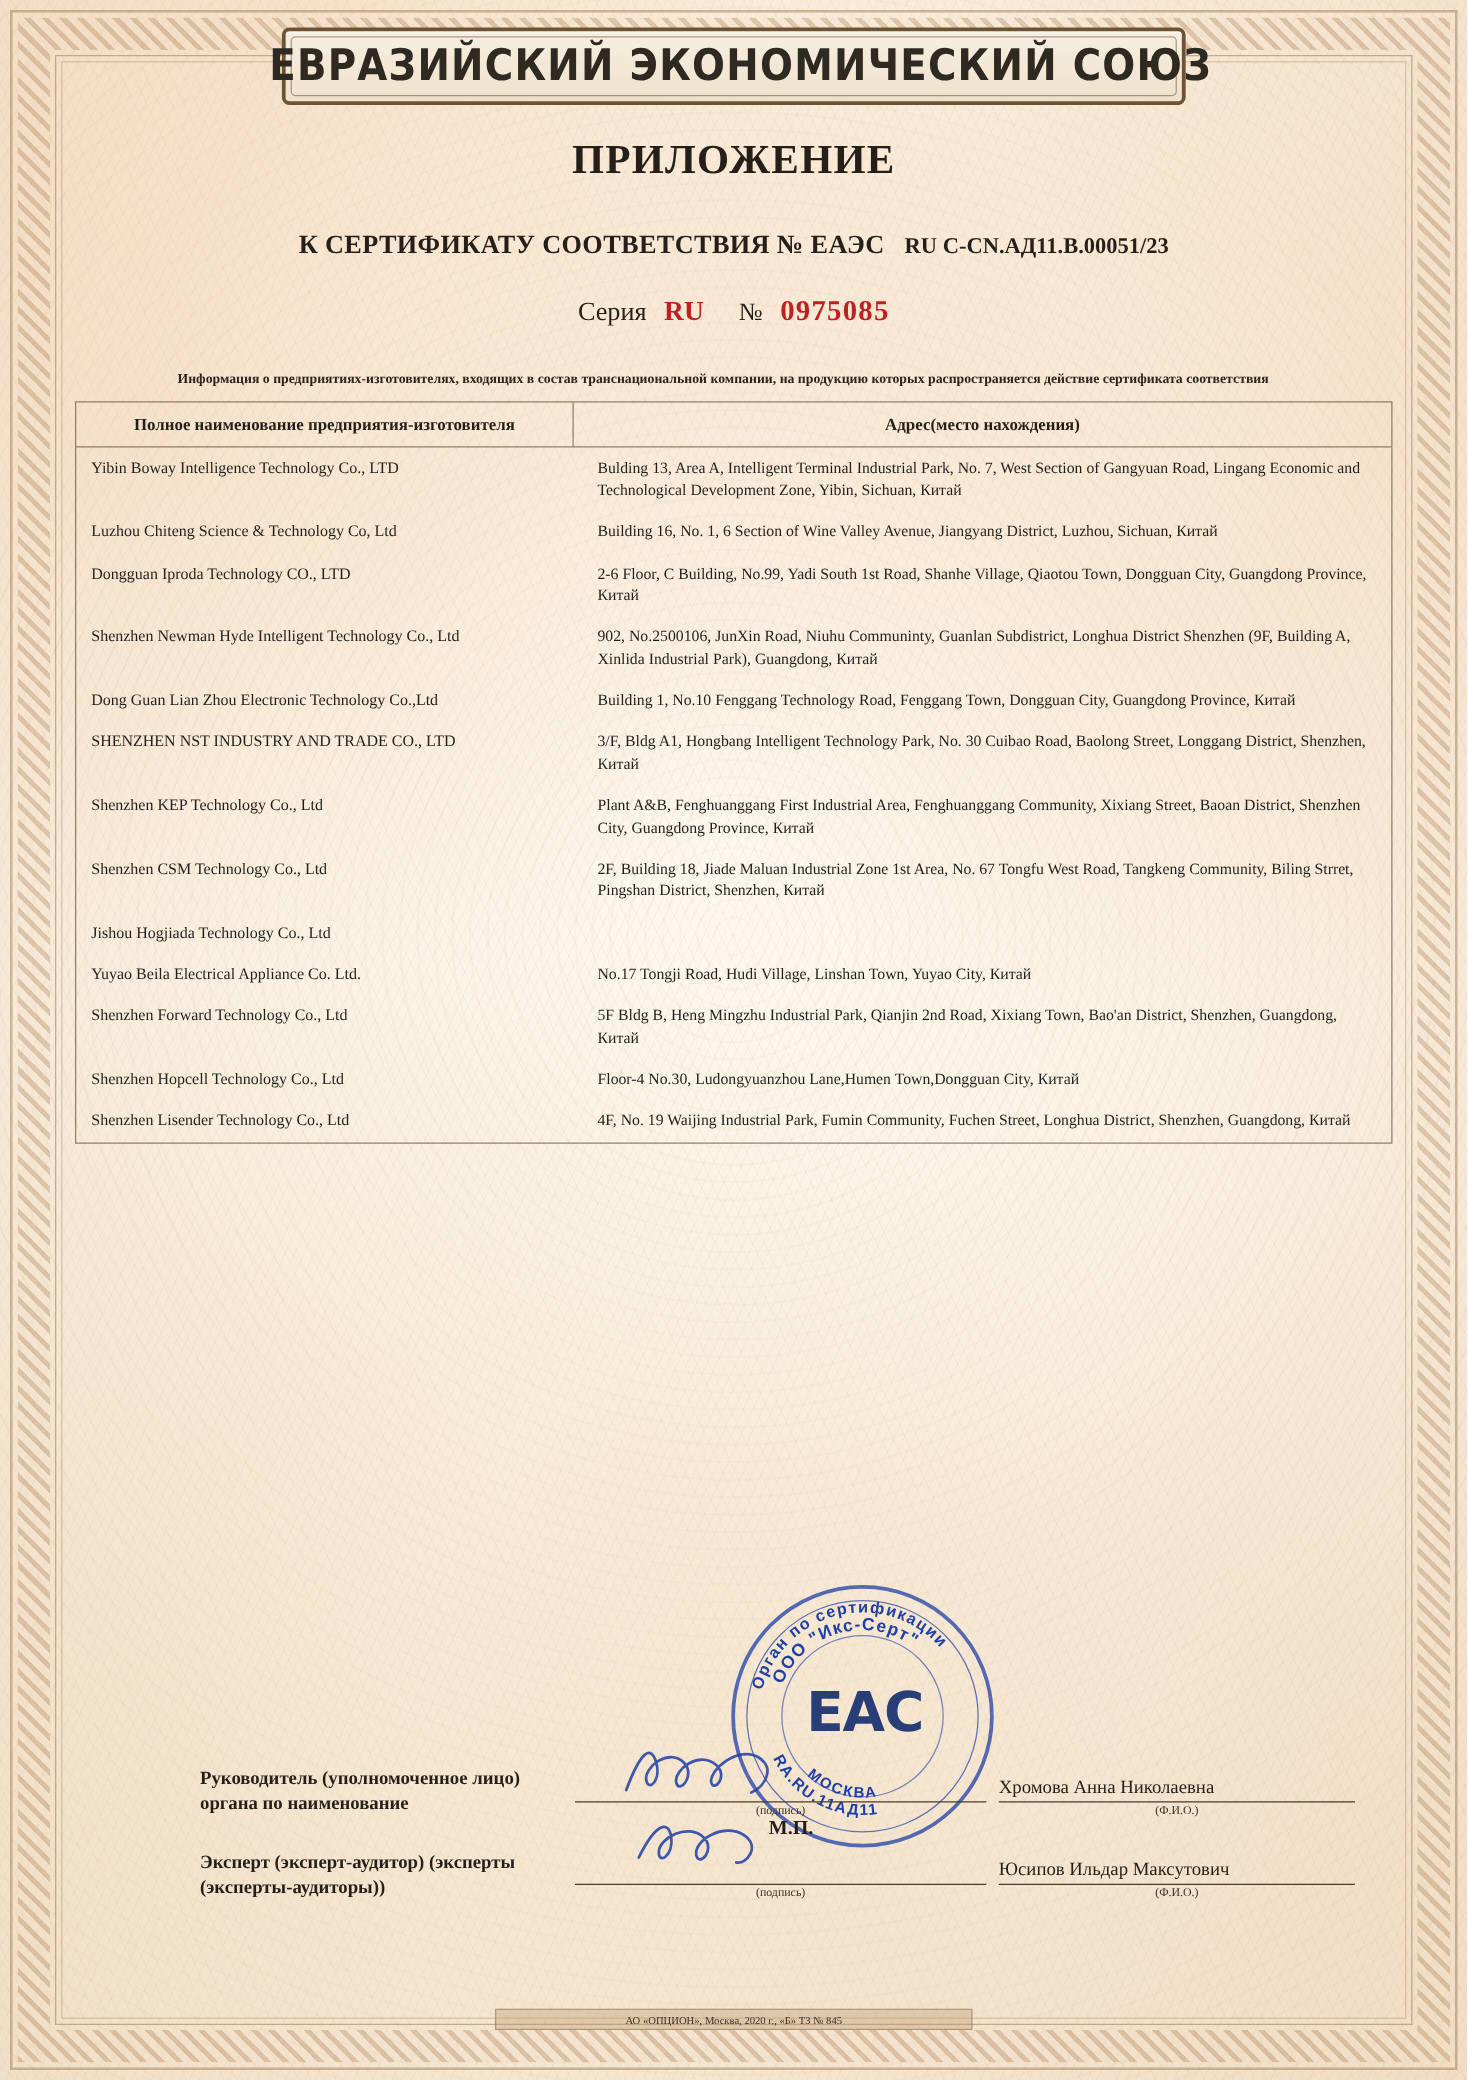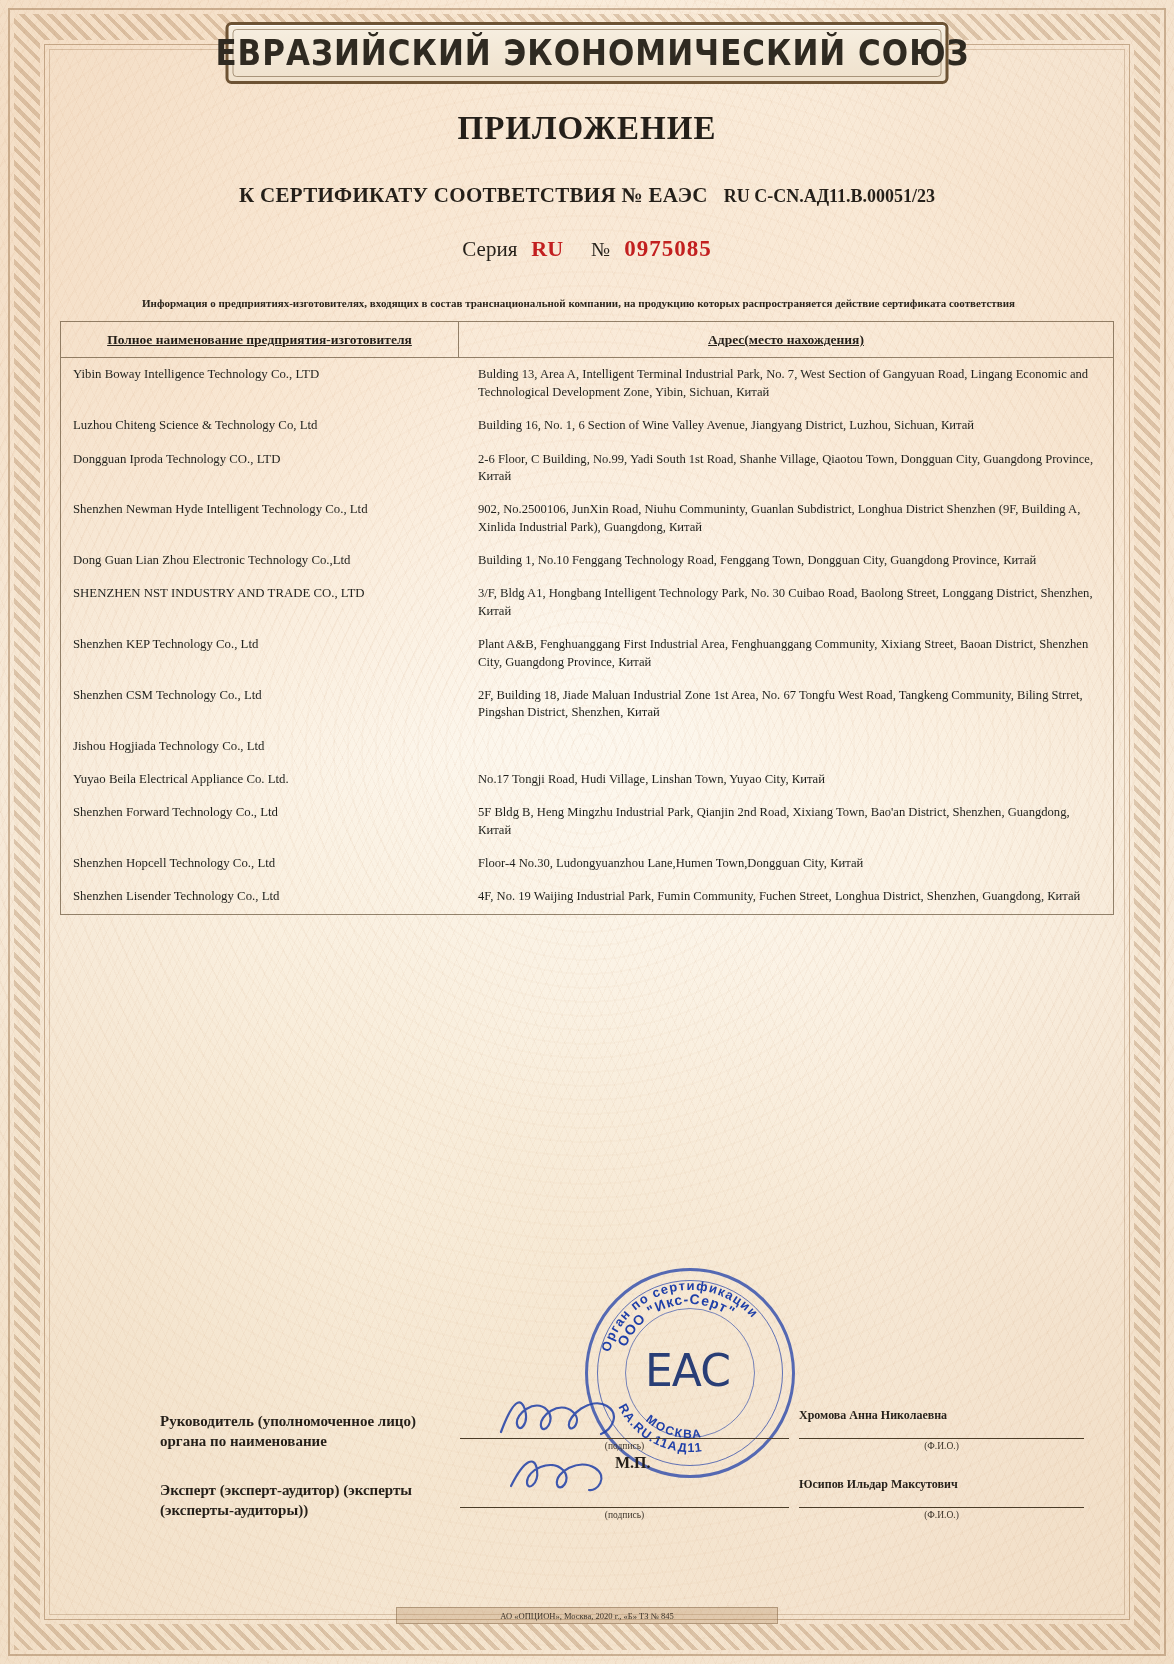--- a/index.html
+++ b/index.html
@@ -182,21 +182,20 @@
     border: 1px solid rgba(90,70,45,0.65);
     border-bottom: 1px solid rgba(90,70,45,0.65);
   }
   .th-cell {
     padding: 9px 6px;
     font-size: 13.5px;
     font-weight: 700;
     text-align: center;
     line-height: 1.3;
     color: #241f19;
-    text-decoration: underline;
   }
   .th-left { width: 385px; border-right: 1px solid rgba(90,70,45,0.65); }
   .th-right { flex: 1; }
   .row {
     display: flex;
     align-items: stretch;
   }
   .cell-name {
     width: 385px;
     padding: 8px 10px 8px 12px;
@@ -244,26 +243,26 @@
   .sig-cap {
     font-size: 9.5px;
     color: #3a3228;
     text-align: center;
   }
   .sig-name {
     width: 285px;
     text-align: left;
   }
   .sig-name .nm {
-    font-size: 12px;
-    font-weight: 700;
+    font-size: 15px;
+    font-weight: 400;
     color: #241f19;
     border-bottom: 1px solid #4a3c28;
     display: block;
-    padding-bottom: 15px;
+    padding-bottom: 2px;
   }
   .sig-name .fio {
     font-size: 9.5px;
     color: #3a3228;
     display: block;
     text-align: center;
     margin-top: 2px;
   }
   .mp {
     position: absolute;
@@ -305,21 +304,21 @@
     opacity: 0.6;
   }
   .stamp svg { position: absolute; inset: 0; }
   .stamp text { fill: #1f3fa8; font-family: "Liberation Sans", sans-serif; font-weight: 700; }
 
   .eac {
     position: absolute;
     left: 645px;
     top: 1345px;
     font-family: "DejaVu Sans", sans-serif;
-    font-weight: 400;
+    font-weight: 700;
     font-size: 44px;
     color: #18306f;
     letter-spacing: -1px;
     opacity: 0.92;
   }
   .scribble {
     position: absolute;
     pointer-events: none;
     opacity: 0.85;
   }

